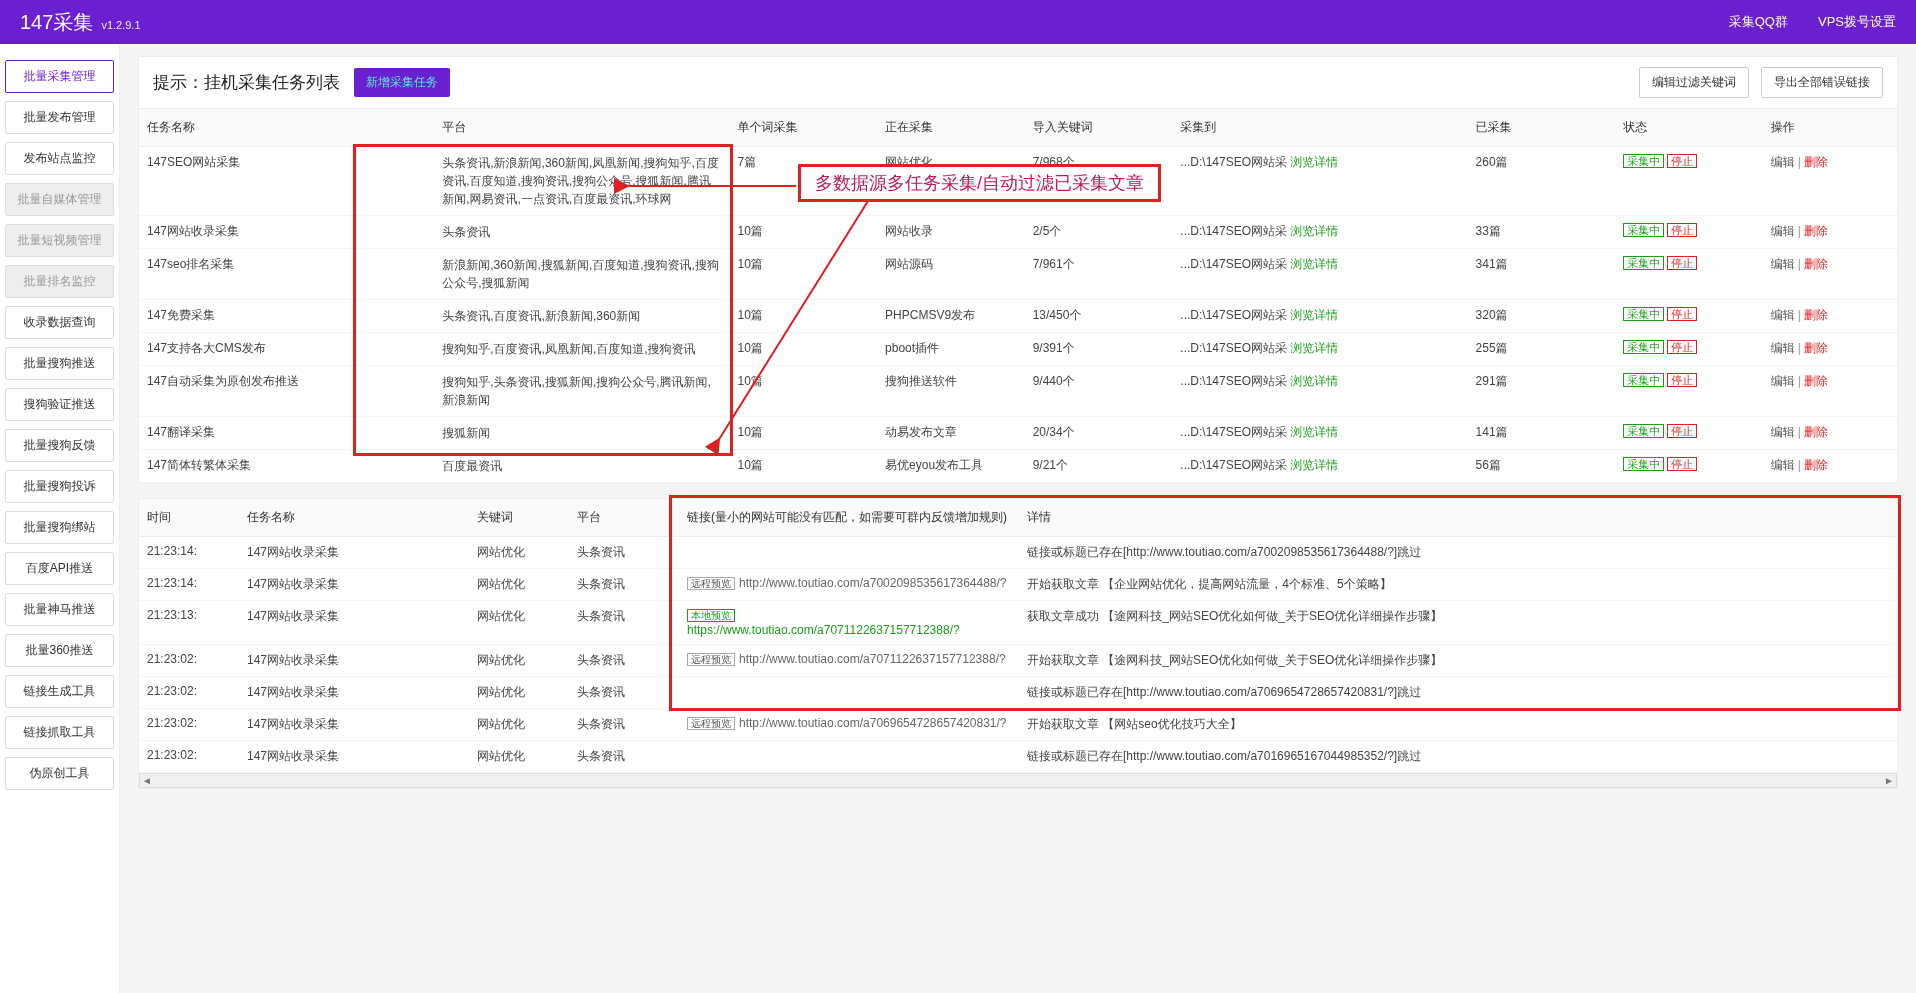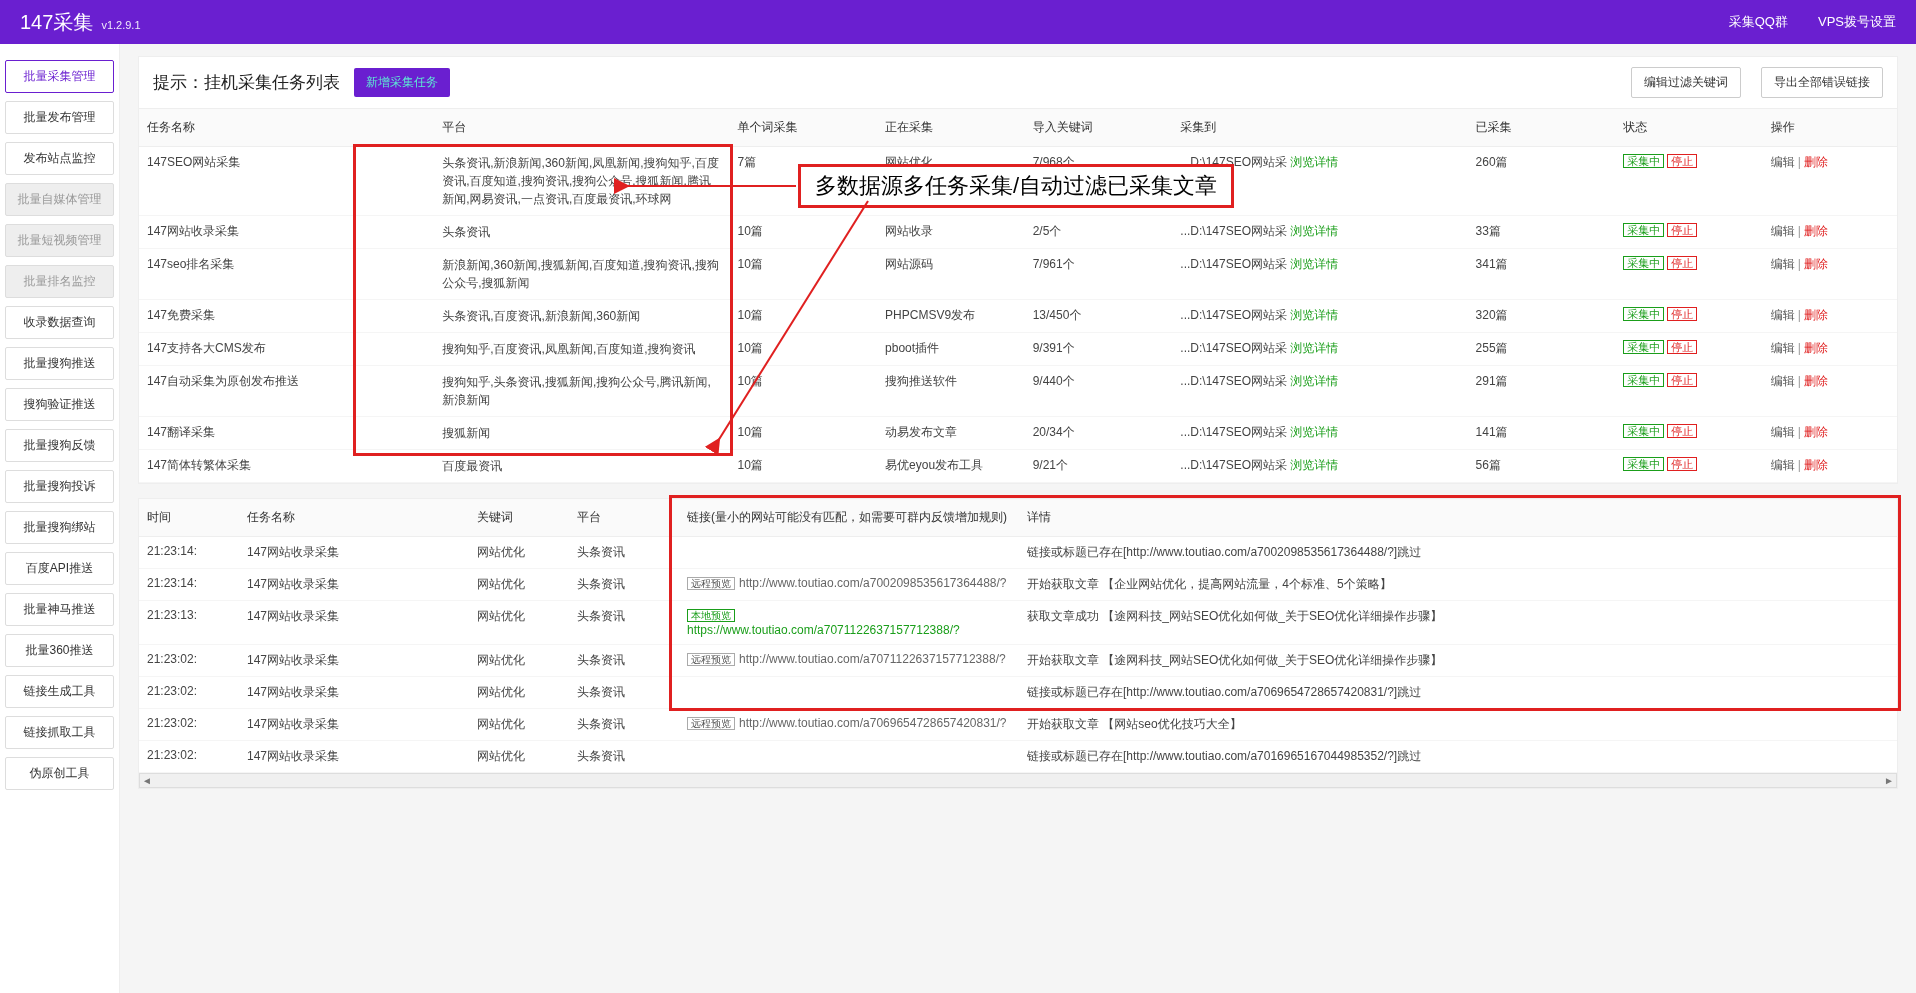--- a/index.html
+++ b/index.html
@@ -30,21 +30,21 @@
     .col-platform { max-width: 210px; white-space: normal; word-break: break-all; line-height: 1.5; }
     .link-green { color: #1a9e1a; cursor: pointer; }
     .tag-green { border: 1px solid #1a9e1a; color: #1a9e1a; padding: 0 3px; font-size: 11px; }
     .tag-red { border: 1px solid #e02020; color: #e02020; padding: 0 3px; font-size: 11px; cursor: pointer; margin-left: 3px; }
     .op-link { color: #555; cursor: pointer; }
     .op-sep { color: #999; margin: 0 3px; }
     .op-del { color: #e02020; cursor: pointer; }
     
     .box-red-platform { position: absolute; border: 3px solid #e02020; }
     .box-red-log { position: absolute; border: 3px solid #e02020; }
-    .annot { position: absolute; color: #000000; font-size: 22px; font-weight: 500; border: 3px solid #e02020; background: #fff; padding: 4px 14px; }
+    .annot { position: absolute; color: #be185d; font-size: 18px; font-weight: 500; border: 3px solid #e02020; background: #fff; padding: 4px 14px; }
     .arrow { position: absolute; pointer-events: none; }
     .arrow svg { overflow: visible; }
     .url-btn { border: 1px solid #aaa; color: #555; padding: 0 3px; font-size: 10px; margin-right: 4px; }
     .url-btn.local { border-color: #1a9e1a; color: #1a9e1a; margin-top: 20px; }
     .url-text { color: #666; }
     .url-text.local { color: #1a9e1a; }
     
     .log-scroll { overflow-x: auto; }
     .scrollbar-fake { height: 15px; background: #f0f0f0; border: 1px solid #ddd; display:flex; align-items:center; justify-content:space-between; padding: 0 2px; font-size:10px; color:#777;}
     
@@ -88,21 +88,21 @@
 
   <div class="main">
     <div class="main-wrap">
 
       <div class="panel">
         <div class="panel-header">
           <div class="panel-header-left">
             <span class="panel-title">提示：挂机采集任务列表</span>
             <button class="btn-primary">新增采集任务</button>
           </div>
-          <div style="display:flex;gap:20px;">
+          <div style="display:flex;gap:12px;">
             <button class="btn-outline">编辑过滤关键词</button>
             <button class="btn-outline">导出全部错误链接</button>
           </div>
         </div>
         <table>
           <thead>
             <tr>
               <th style="width:220px">任务名称</th>
               <th style="width:220px">平台</th>
               <th style="width:110px">单个词采集</th>

